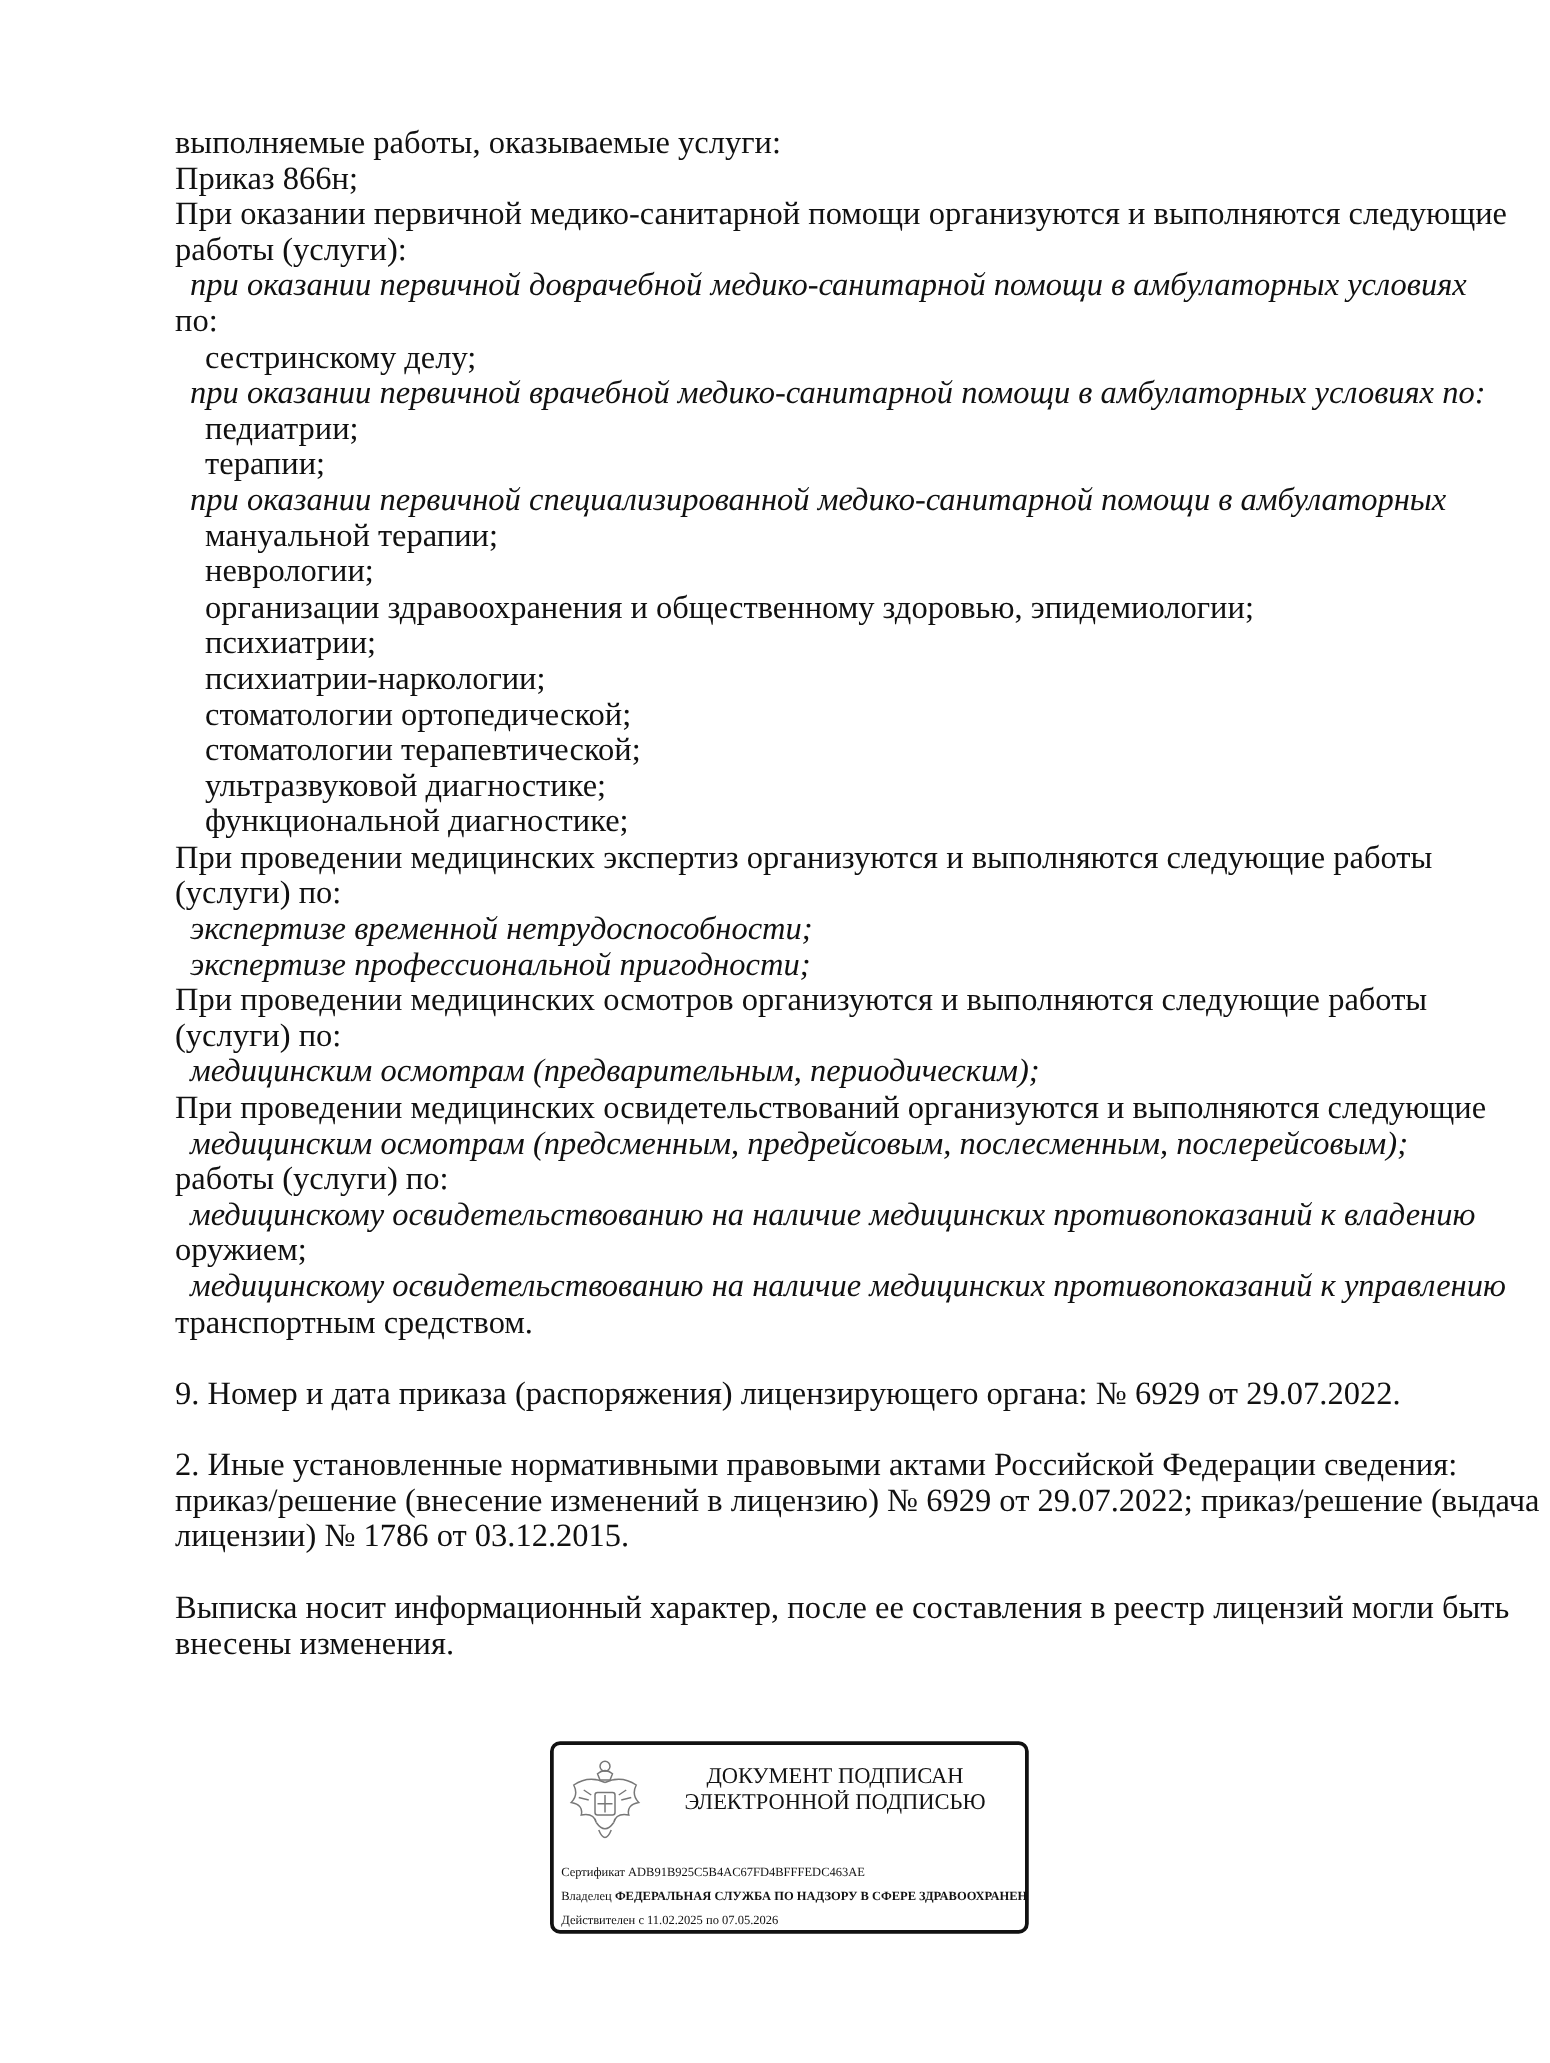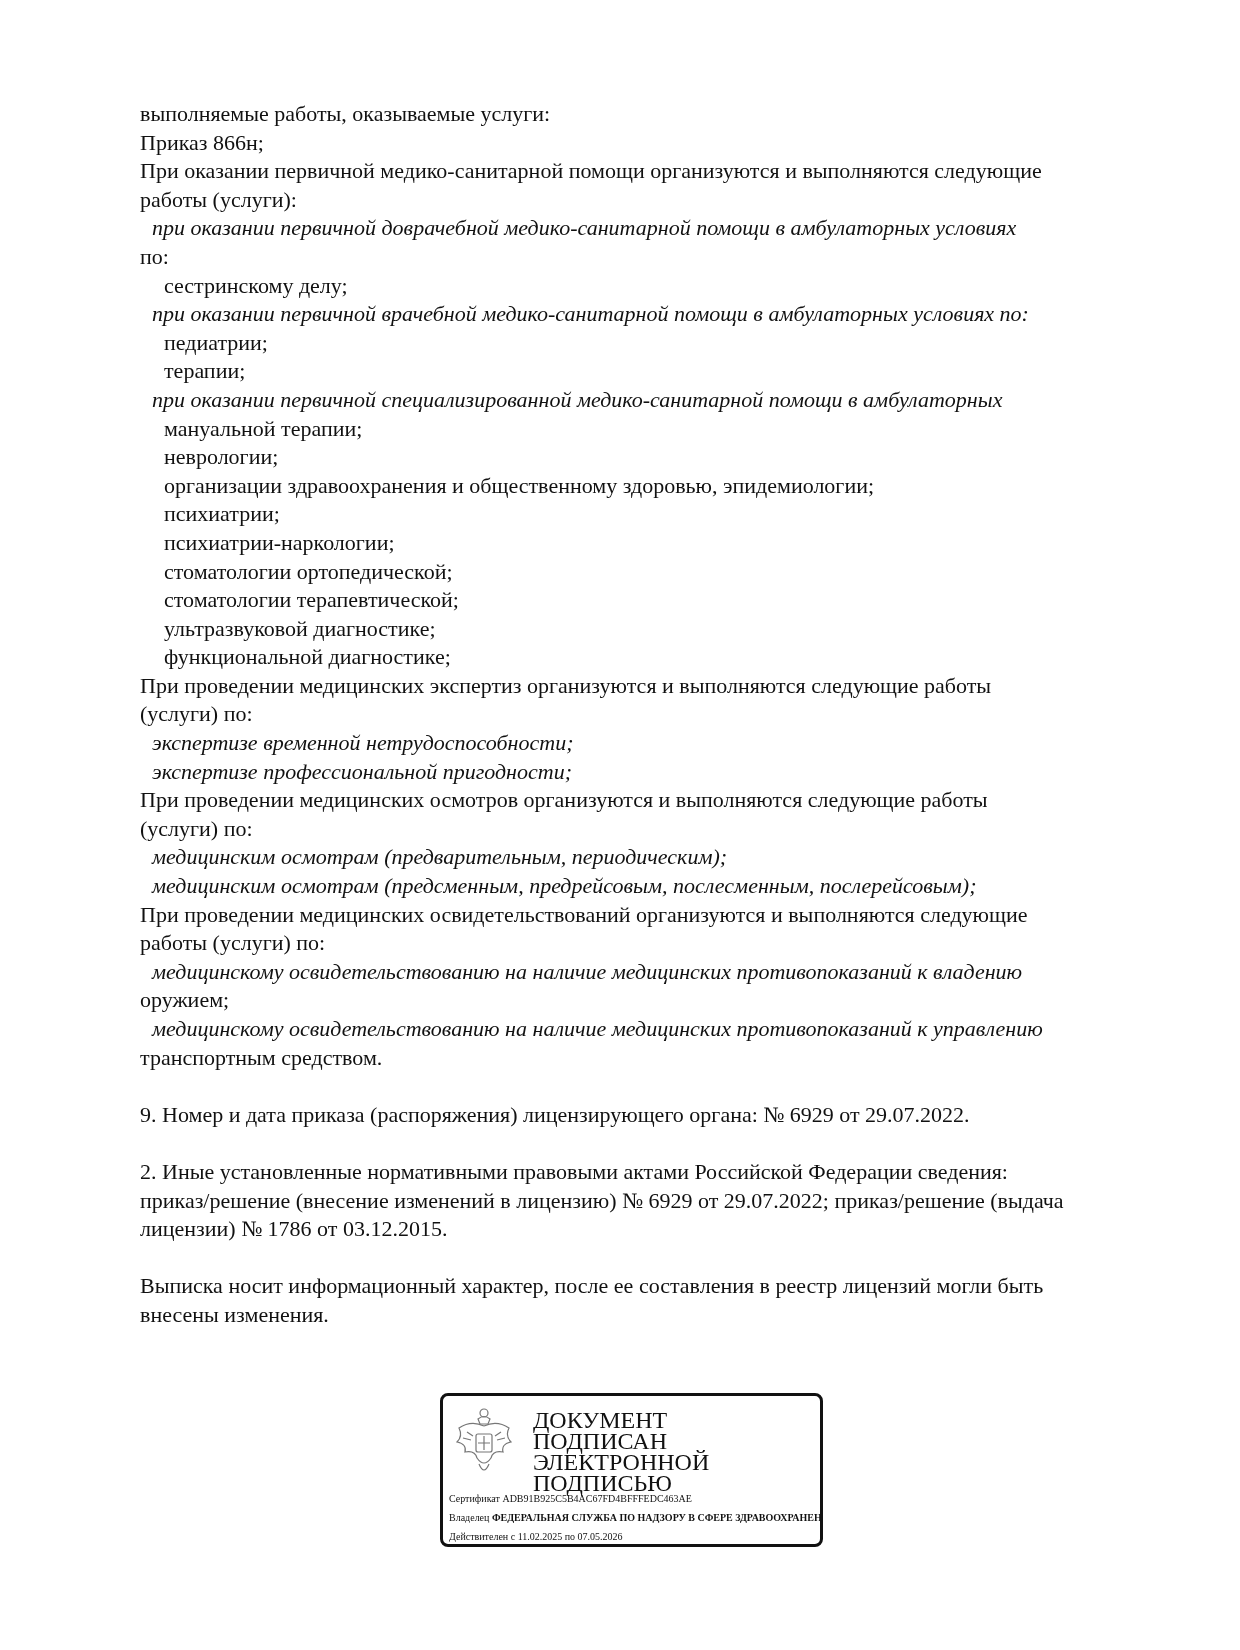--- a/index.html
+++ b/index.html
@@ -1,27 +1,27 @@
 <!DOCTYPE html>
 <html><head>
 <meta charset="utf-8">
 <style>
   html, body { margin: 0; padding: 0; background: #ffffff; }
   body { width: 1240px; height: 1650px; position: relative; overflow: hidden;
          font-family: "Liberation Serif", "DejaVu Serif", serif; color: #111; }
   .page { position: absolute; left: 140px; top: 100px; width: 1000px; }
-  .line { font-size: 22px; line-height: 28.6px; white-space: pre; margin: 0; }
+  .line { font-size: 26px; line-height: 28.6px; white-space: pre; margin: 0; }
   .i1 { padding-left: 12px; font-style: italic; }
   .i2 { padding-left: 24px; }
   .gap { height: 28.6px; }
   .stamp { position: absolute; left: 440px; top: 1393px; width: 383px; height: 154px;
            border: 3px solid #111; border-radius: 8px; box-sizing: border-box; background:#fff; overflow: hidden; }
   .emblem { position: absolute; left: 10px; top: 10px; width: 62px; height: 72px; }
-  .stamp-title { position: absolute; left: 90px; width: 270px; top: 14px; 
-                 font-size: 24px; line-height: 21px; }
+  .stamp-title { position: absolute; left: 90px; width: 270px; top: 14px; text-align: center;
+                 font-size: 18px; line-height: 21px; }
   .stamp-lines { position: absolute; left: 6px; top: 93px; font-size: 10px; line-height: 19px; white-space: nowrap; }
   .stamp-lines b { font-weight: bold; }
 </style>
 </head>
 <body>
 
 <div class="page">
   <div id="lines">
       <p class="line">выполняемые работы, оказываемые услуги:</p>
       <p class="line">Приказ 866н;</p>
@@ -43,22 +43,22 @@
       <p class="line i2">стоматологии терапевтической;</p>
       <p class="line i2">ультразвуковой диагностике;</p>
       <p class="line i2">функциональной диагностике;</p>
       <p class="line">При проведении медицинских экспертиз организуются и выполняются следующие работы</p>
       <p class="line">(услуги) по:</p>
       <p class="line i1">экспертизе временной нетрудоспособности;</p>
       <p class="line i1">экспертизе профессиональной пригодности;</p>
       <p class="line">При проведении медицинских осмотров организуются и выполняются следующие работы</p>
       <p class="line">(услуги) по:</p>
       <p class="line i1">медицинским осмотрам (предварительным, периодическим);</p>
+      <p class="line">При проведении медицинских освидетельствований организуются и выполняются следующие</p>
       <p class="line i1">медицинским осмотрам (предсменным, предрейсовым, послесменным, послерейсовым);</p>
-      <p class="line">При проведении медицинских освидетельствований организуются и выполняются следующие</p>
       <p class="line">работы (услуги) по:</p>
       <p class="line i1">медицинскому освидетельствованию на наличие медицинских противопоказаний к владению</p>
       <p class="line">оружием;</p>
       <p class="line i1">медицинскому освидетельствованию на наличие медицинских противопоказаний к управлению</p>
       <p class="line">транспортным средством.</p>
     </div>
   <div class="gap"></div>
   <p class="line">9. Номер и дата приказа (распоряжения) лицензирующего органа: № 6929 от 29.07.2022.</p>
   <div class="gap"></div>
   <p class="line">2. Иные установленные нормативными правовыми актами Российской Федерации сведения:</p>

